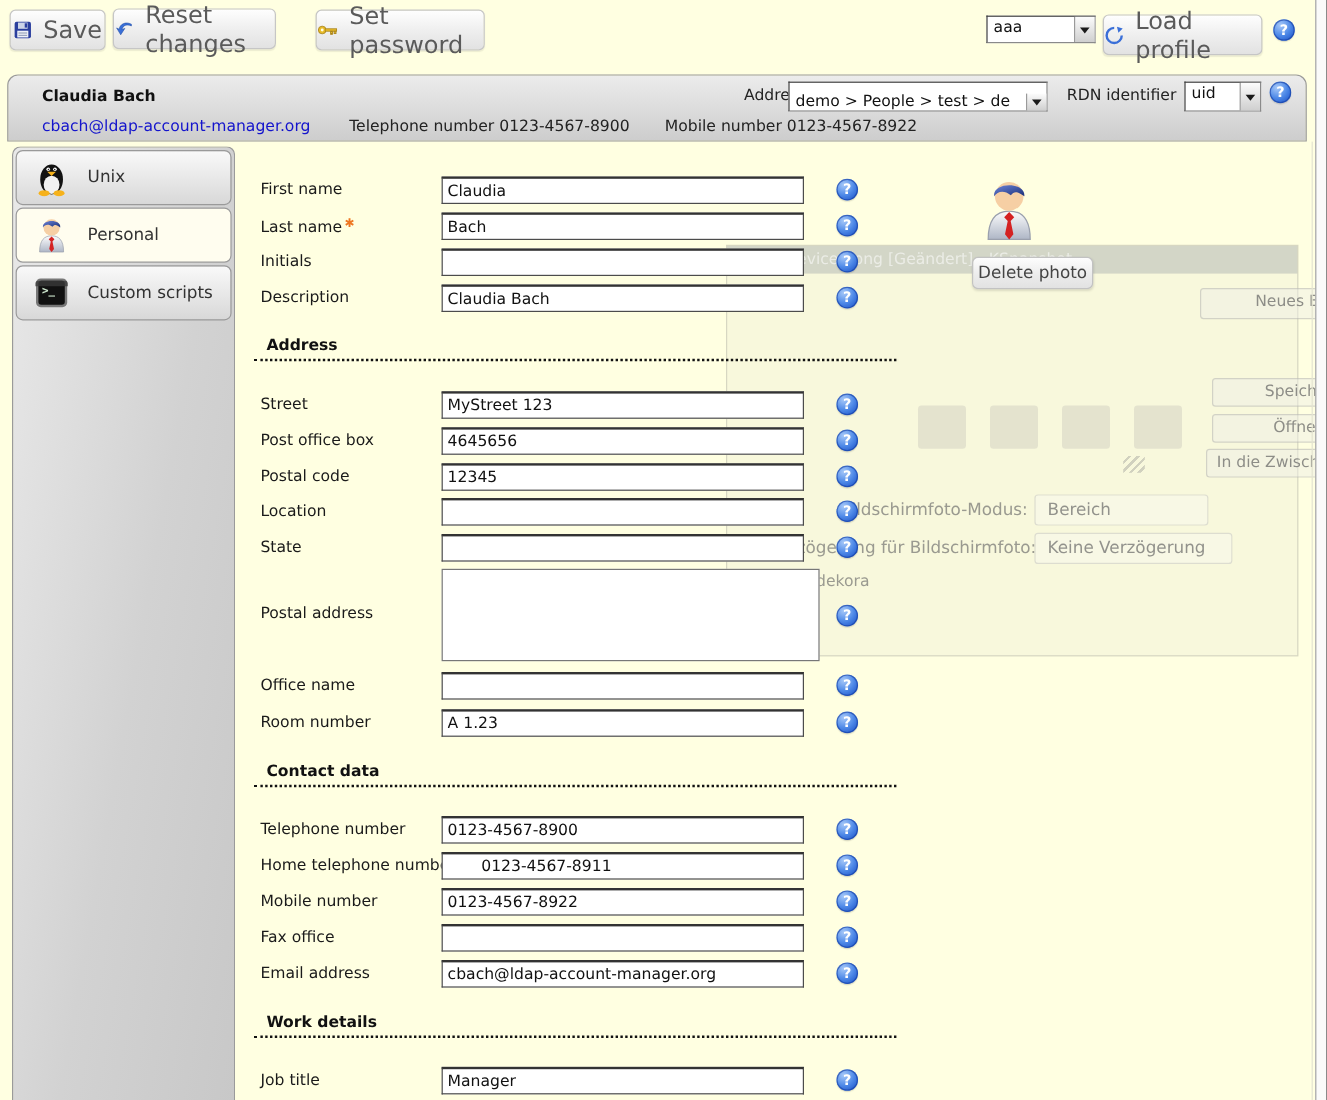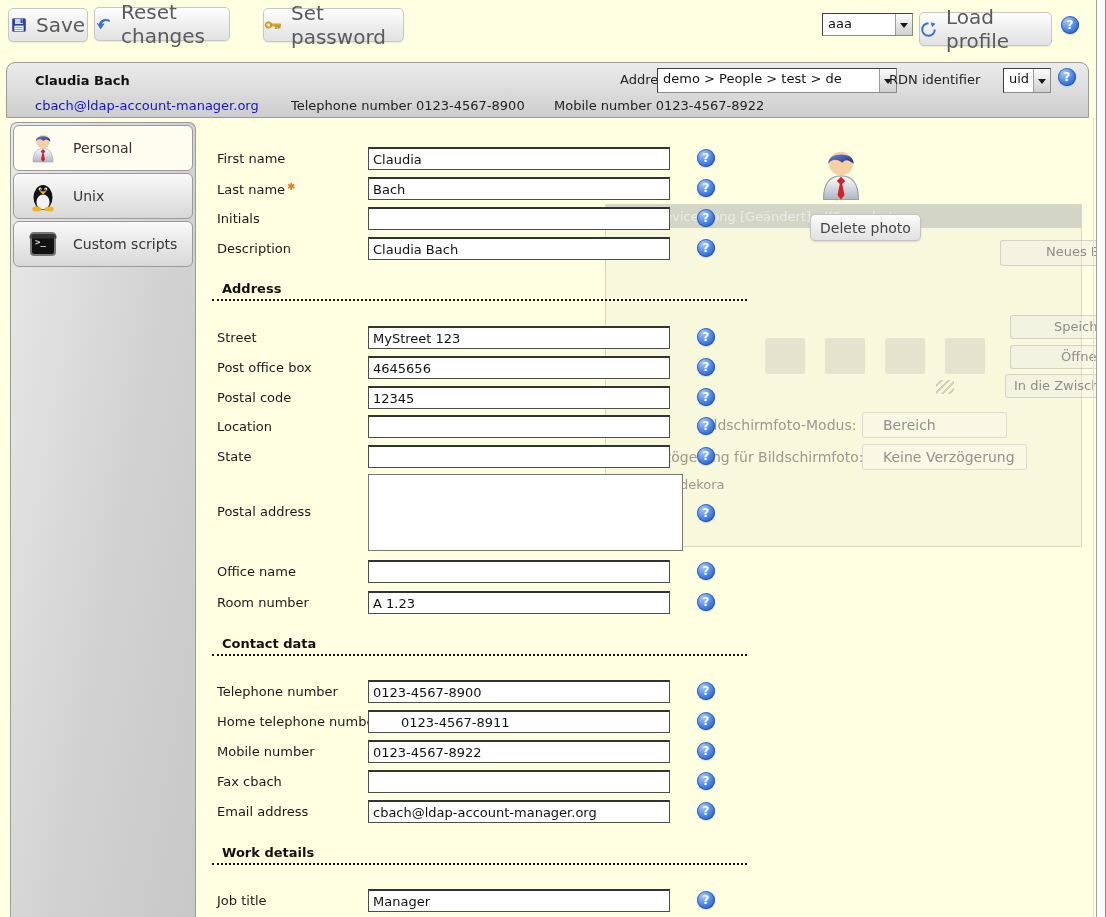--- a/index.html
+++ b/index.html
@@ -41,23 +41,23 @@
 
   
   .header-panel { position:absolute; left:6px; top:62px; width:1083px; height:56px;
                   background:linear-gradient(#ececec,#cdcdcd); border:1px solid #9a9a9a;
                   border-radius:9px 9px 0 0; }
   #hdr-title { position:absolute; left:28px; top:10px; font-weight:bold; color:#111; }
   #hdr-email { position:absolute; left:28px; top:35px; color:#1414cc; cursor:pointer; }
   #hdr-tel   { position:absolute; left:284px; top:35px; color:#222; }
   #hdr-mob   { position:absolute; left:547px; top:35px; color:#222; }
   #lbl-suffix { position:absolute; left:613px; top:9px; color:#222; }
-  #suffix-select { left:650px; top:5px; width:240px; height:25px; position:absolute; }
+  #suffix-select { left:650px; top:5px; width:216px; height:25px; position:absolute;align-items:flex-end; }
   #lbl-rdn { position:absolute; left:882px; top:9px; color:#222; }
-  #rdn-select { left:980px; top:5px; width:48px; height:25px; position:absolute;margin-left:16px; }
+  #rdn-select { left:980px; top:5px; width:64px; height:25px; position:absolute; }
 
   
   .sidebar { position:absolute; left:10px; top:122px; width:186px; height:795px;
              background:linear-gradient(100deg,#e9e9e9,#d2d2d2 55%,#c8c8c8);
              border:1px solid #9a9a9a; border-bottom:none; border-radius:7px 7px 0 0; }
   .tab { position:relative; margin:2px; height:46px; display:flex; align-items:center; gap:14px;
          padding-left:13px; border:1px solid #9a9a9a; border-radius:6px; cursor:pointer;
          background:linear-gradient(#f9f9f9,#d8d8d8); font-size:14px; color:#333; }
   .tab.active { background:#fffdef; }
   .tab + .tab { margin-top:2px; }
@@ -69,21 +69,21 @@
   .finput { position:absolute; left:368px; width:302px; height:23px; background:#fff;
             border:1px solid #4c4c4c; border-top:2px solid #333; padding:0 4px; font-size:13px;
             font-family:"DejaVu Sans", sans-serif; color:#111; }
   textarea.finput { resize:none; border:1px solid #777; padding-top:2px; }
   .fhelp { position:absolute; left:697px; }
   .fsection { position:absolute; left:212px; width:535px; height:20px;
               border-bottom:2px dotted #111; font-weight:bold; color:#111; padding-left:10px; }
 
   
   #photo { position:absolute; left:813px; top:145px; width:56px; height:60px; }
-  #btn-delete-photo { left:810px; top:214px; width:111px; height:27px; position:absolute;
+  #btn-delete-photo { left:810px; top:214px; width:101px; height:27px; position:absolute;
         display:flex; align-items:center; justify-content:center;
         border:1px solid #c2c2c2; border-radius:5px; cursor:pointer;
         background:linear-gradient(#fdfdfd,#ececec 55%,#e2e2e2); color:#444; font-size:14px;
         box-shadow:0 1px 2px rgba(0,0,0,0.12); }
 
   
   .page-edge { position:absolute; left:1093px; top:118px; width:1px; height:799px; background:#e4e4d2; }
   .scroll-strip { position:absolute; left:1096px; top:0; width:10px; height:917px; background:#fafafa;
                   border-left:1px solid #a2a2a2; border-right:1px solid #8a8a8a; cursor:default; }
 
@@ -92,21 +92,21 @@
   .g-win { left:605px; top:204px; width:477px; height:343px;
            background:rgba(214,211,197,0.16); border:1px solid rgba(130,130,130,0.28); }
   .g-title { left:606px; top:205px; width:475px; height:23px; background:rgba(100,110,135,0.25);
              color:rgba(255,255,255,0.55); font-size:13px; line-height:23px; padding-left:50px; }
   .g-ticon { width:12px; height:12px; top:210px; background:rgba(255,255,255,0.35); border-radius:2px; }
   .g-btn { background:rgba(238,238,230,0.45); border:1px solid rgba(150,150,150,0.35);
            border-radius:3px; color:rgba(115,115,112,0.8); font-size:13px; line-height:22px; overflow:hidden; }
   .g-thumb { width:40px; height:36px; top:338px; background:rgba(205,202,188,0.45); border-radius:3px; }
   .g-text { color:rgba(130,130,125,0.8); font-size:14px; }
   .g-field { background:rgba(250,250,245,0.35); border:1px solid rgba(160,160,160,0.3);
-             border-radius:3px; color:rgba(120,120,118,0.8); font-size:14px; line-height:24px; padding-left:20px; }
+             border-radius:3px; color:rgba(120,120,118,0.8); font-size:14px; line-height:24px; padding-left:10px; }
   .g-check { left:613px; top:478px; width:13px; height:13px; border:1px solid rgba(140,140,140,0.5);
              border-radius:2px; background:rgba(240,248,240,0.4); color:rgba(90,130,90,0.8);
              font-size:11px; line-height:12px; text-align:center; }
   .g-grip { left:936px; top:380px; width:18px; height:14px; opacity:0.35;
             background:repeating-linear-gradient(135deg, transparent 0 3px, #888 3px 5px); }
 </style>
 </head>
 <body>
 
 <div class="ghost-layer">
@@ -189,52 +189,52 @@
     </div>
     <div id="lbl-rdn">RDN identifier</div>
     <div class="xselect" id="rdn-select">
       <span class="val">uid</span>
       <span class="arr"></span>
     </div>
   </div>
   <div class="help abs" id="help-rdn">?</div>
 
   <div class="sidebar">
+    <div class="tab">
+      <svg viewBox="0 0 32 32">
+        <ellipse cx="16" cy="17.5" rx="9.5" ry="12.5" fill="#121212"></ellipse>
+        <ellipse cx="16" cy="22" rx="6.6" ry="7.6" fill="#f2f2f2"></ellipse>
+        <circle cx="13.2" cy="9" r="1.5" fill="#fff"></circle>
+          <circle cx="18.8" cy="9" r="1.5" fill="#fff"></circle>
+        <circle cx="13.4" cy="9.2" r="0.65" fill="#222"></circle>
+          <circle cx="18.6" cy="9.2" r="0.65" fill="#222"></circle>
+        <path d="M12.4 11.2 L19.6 11.2 L16 14.6 Z" fill="#f6b21b"></path>
+        <ellipse cx="9.8" cy="29" rx="4.6" ry="2.5" fill="#f6b21b"></ellipse>
+        <ellipse cx="22.2" cy="29" rx="4.6" ry="2.5" fill="#f6b21b"></ellipse>
+      </svg>
+      <span>Unix</span>
+    </div>
     <div class="tab active">
       <svg viewBox="0 0 32 32">
         <defs>
           <linearGradient id="pbody" x1="0" y1="0" x2="0" y2="1">
               <stop offset="0" stop-color="#fdfdfd"></stop>
               <stop offset="1" stop-color="#aeb6c6"></stop>
             </linearGradient>
           <linearGradient id="phair" x1="0" y1="0" x2="1" y2="1">
               <stop offset="0" stop-color="#6b83d8"></stop>
               <stop offset="1" stop-color="#1b2f77"></stop>
             </linearGradient>
         </defs>
         <path d="M6 30 C6 20 10 16.5 16 16.5 C22 16.5 26 20 26 30 Z" fill="url(#pbody)" stroke="#9aa0ad" stroke-width="0.6"></path>
         <circle cx="16" cy="9.5" r="6.8" fill="#f6cfa4"></circle>
         <path d="M8.8 9.5 C8 2.5 24 2.5 23.2 9.5 C20.5 7.5 18.5 6.5 16.8 9 C13.5 6.3 10.5 7 8.8 9.5 Z" fill="url(#phair)"></path>
         <path d="M16 17 L13.6 19.4 L15.3 21.2 L14 27.5 L16 30 L18 27.5 L16.7 21.2 L18.4 19.4 Z" fill="#d42222"></path>
       </svg>
       <span>Personal</span>
-    </div>
-    <div class="tab">
-      <svg viewBox="0 0 32 32">
-        <ellipse cx="16" cy="17.5" rx="9.5" ry="12.5" fill="#121212"></ellipse>
-        <ellipse cx="16" cy="22" rx="6.6" ry="7.6" fill="#f2f2f2"></ellipse>
-        <circle cx="13.2" cy="9" r="1.5" fill="#fff"></circle>
-          <circle cx="18.8" cy="9" r="1.5" fill="#fff"></circle>
-        <circle cx="13.4" cy="9.2" r="0.65" fill="#222"></circle>
-          <circle cx="18.6" cy="9.2" r="0.65" fill="#222"></circle>
-        <path d="M12.4 11.2 L19.6 11.2 L16 14.6 Z" fill="#f6b21b"></path>
-        <ellipse cx="9.8" cy="29" rx="4.6" ry="2.5" fill="#f6b21b"></ellipse>
-        <ellipse cx="22.2" cy="29" rx="4.6" ry="2.5" fill="#f6b21b"></ellipse>
-      </svg>
-      <span>Unix</span>
     </div>
     <div class="tab">
       <svg viewBox="0 0 32 32">
         <rect x="3" y="4" width="26" height="24" rx="4" fill="#777"></rect>
         <rect x="5" y="6" width="22" height="20" rx="2.5" fill="#111"></rect>
         <path d="M5 6 h22 a2.5 2.5 0 0 1 2.5 2.5 v2 h-27 v-2 a2.5 2.5 0 0 1 2.5 -2.5Z" fill="#3a3a3a" opacity="0.8"></path>
         <text x="8" y="17" font-family="DejaVu Sans Mono, monospace" font-size="9" fill="#cfe8cf" font-weight="bold">&gt;_</text>
       </svg>
       <span>Custom scripts</span>
     </div>
@@ -281,21 +281,21 @@
       <div class="fsection" style="top: 636px;"><span>Contact data</span></div>
       <div class="flabel" style="top: 684px;"><span>Telephone number</span></div>
       <input class="finput" value="0123-4567-8900" style="top: 680px;">
       <div class="help fhelp" style="top: 682px;">?</div>
       <div class="flabel" style="top: 714px;"><span>Home telephone number</span></div>
       <input class="finput" value="0123-4567-8911" style="top: 710px; padding-left: 32px;">
       <div class="help fhelp" style="top: 712px;">?</div>
       <div class="flabel" style="top: 744px;"><span>Mobile number</span></div>
       <input class="finput" value="0123-4567-8922" style="top: 740px;">
       <div class="help fhelp" style="top: 742px;">?</div>
-      <div class="flabel" style="top: 774px;"><span>Fax cbach</span></div>
+      <div class="flabel" style="top: 774px;"><span>Fax office</span></div>
       <input class="finput" style="top: 770px;">
       <div class="help fhelp" style="top: 772px;">?</div>
       <div class="flabel" style="top: 804px;"><span>Email address</span></div>
       <input class="finput" value="cbach@ldap-account-manager.org" style="top: 800px;">
       <div class="help fhelp" style="top: 802px;">?</div>
       <div class="fsection" style="top: 845px;"><span>Work details</span></div>
       <div class="flabel" style="top: 893px;"><span>Job title</span></div>
       <input class="finput" value="Manager" style="top: 889px;">
       <div class="help fhelp" style="top: 891px;">?</div>
     </div>

